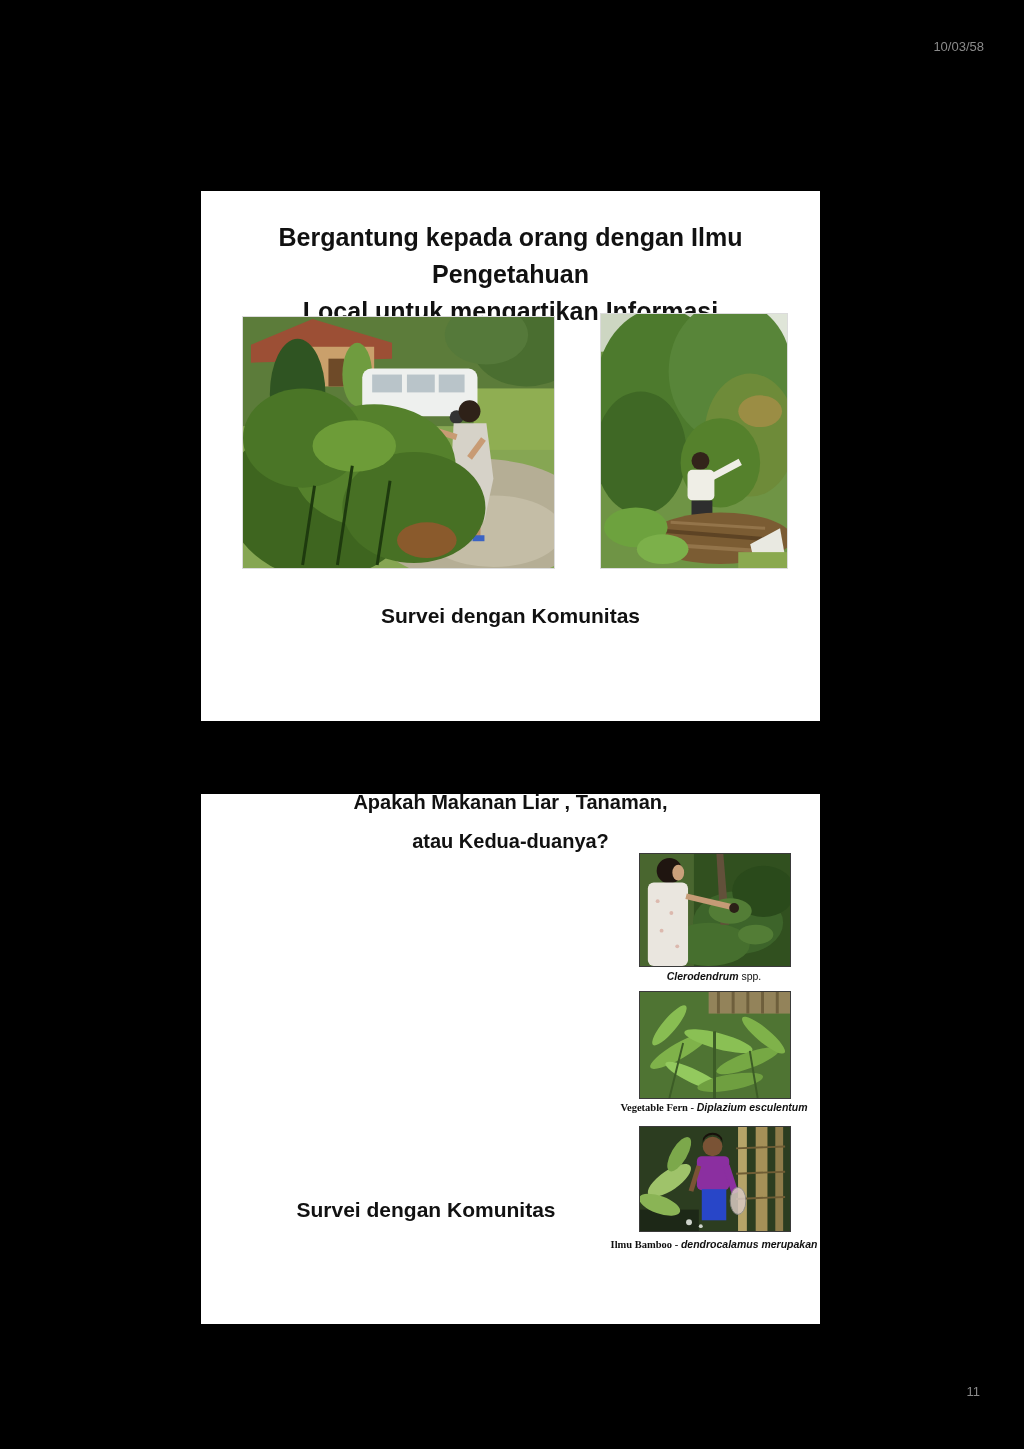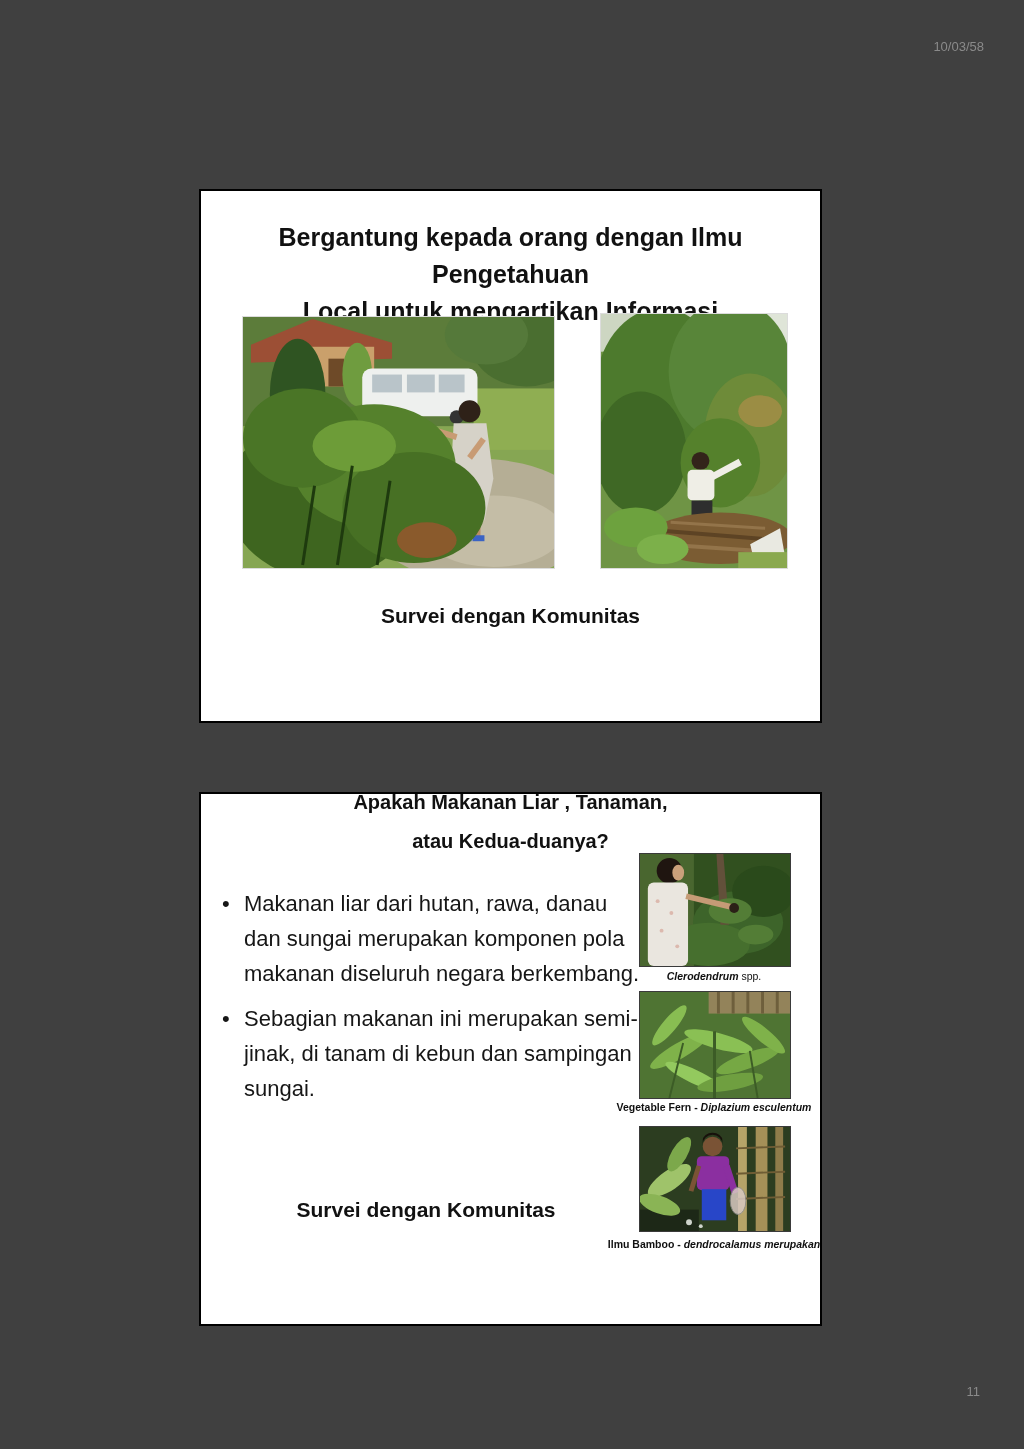--- a/index.html
+++ b/index.html
@@ -1,18 +1,18 @@
 <!DOCTYPE html>
 <html><head>
 <meta charset="utf-8">
 <style>
   * { margin:0; padding:0; box-sizing:border-box; }
   body { background:#ffffff; font-family:"Liberation Sans", sans-serif; }
   .canvas {
-    position:relative; width:1024px; height:1449px; background:#404040;
+    position:relative; width:1024px; height:1449px; background:#000000;
     color:#1a1a1a; overflow:hidden;
   }
   .meta-text { position:absolute; color:#8a8a8a; font-size:13px; }
   .date { top:39px; right:40px; }
   .pagenum { top:1384px; right:44px; }
 
   .slide {
     position:absolute; left:199px; width:623px; height:534px;
     background:#ffffff; border:2px solid #000000;
   }
@@ -46,21 +46,21 @@
   .cp2 { top:197px; height:108px; }
   .cp3 { top:332px; height:106px; }
 
   .col-cap {
     position:absolute; left:390px; width:246px; text-align:center;
     white-space:nowrap; font-size:10.5px; color:#101010;
   }
   .cc1 { top:176px; }
   .cc2 { top:307px; }
   .cc3 { top:444px; }
-  .cap-prefix { font-weight:700; }
+  .cap-prefix { font-weight:700;font-family:Liberation Serif, serif; }
   .cap-species { font-weight:700; font-style:italic; }
   .cap-suffix { font-weight:400; }
 </style>
 </head>
 <body>
 
 <div class="canvas">
 
   <div class="meta-text date">10/03/58</div>
 
@@ -140,24 +140,20 @@
 
     <div class="s-caption">Survei dengan Komunitas</div>
   </section>
 
   <section class="slide slide2">
     <h1 class="s-title">
       <span class="tline">Apakah Makanan Liar , Tanaman,</span>
       <span class="tline">atau Kedua-duanya?</span>
     </h1>
 
-    <ul class="bullets">
-      <li><span>Makanan liar dari hutan, rawa, danau dan sungai merupakan komponen pola makanan diseluruh negara berkembang.</span></li>
-      <li><span>Sebagian makanan ini merupakan semi-jinak, di tanam di kebun dan sampingan sungai.</span></li>
-    </ul>
 
     <div class="col-photo cp1">
       <svg viewBox="0 0 153 114" preserveAspectRatio="none">
         <rect width="153" height="114" fill="#31501f"></rect>
         <rect width="55" height="114" fill="#49662f"></rect>
         <ellipse cx="100" cy="70" rx="46" ry="32" fill="#3d642a"></ellipse>
         <ellipse cx="70" cy="92" rx="42" ry="22" fill="#466f2e"></ellipse>
         <ellipse cx="126" cy="38" rx="32" ry="26" fill="#2a4a1b"></ellipse>
         <path d="M78,0 L85,0 L91,72 L82,72 Z" fill="#62503a"></path>
         <ellipse cx="92" cy="58" rx="22" ry="13" fill="#537d36"></ellipse>

